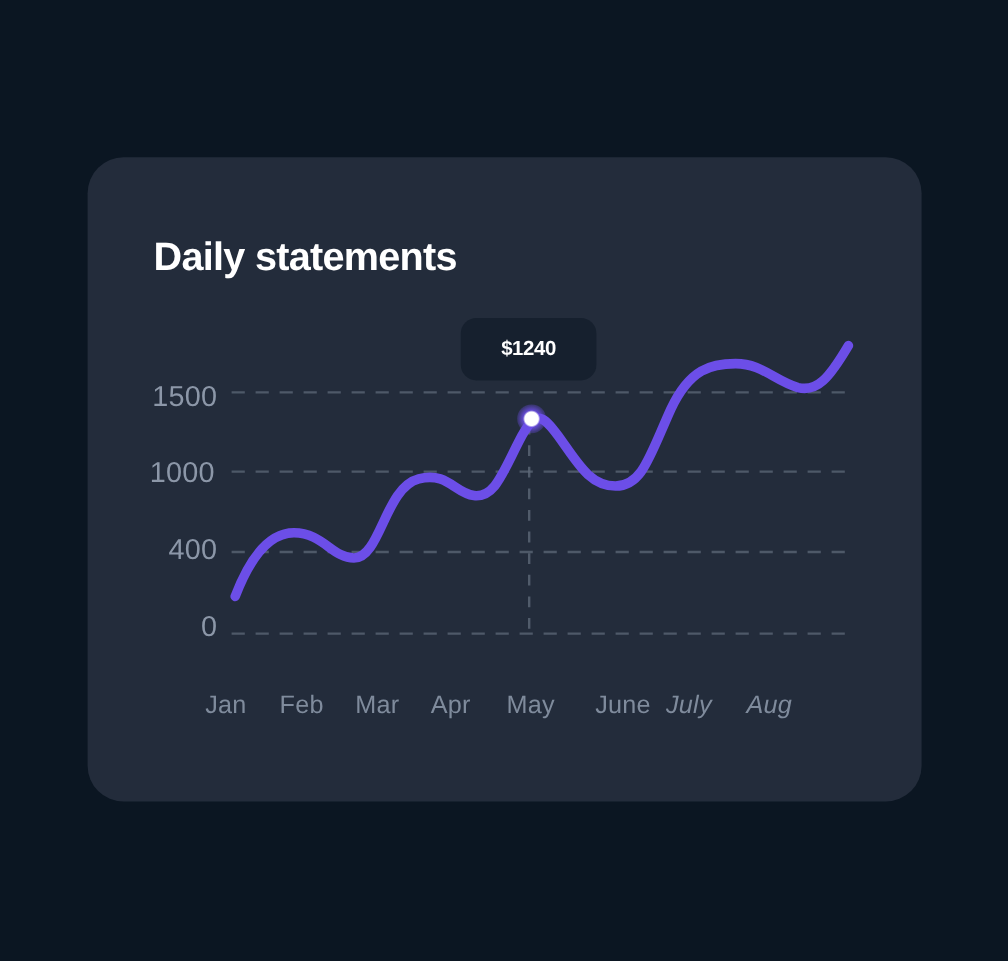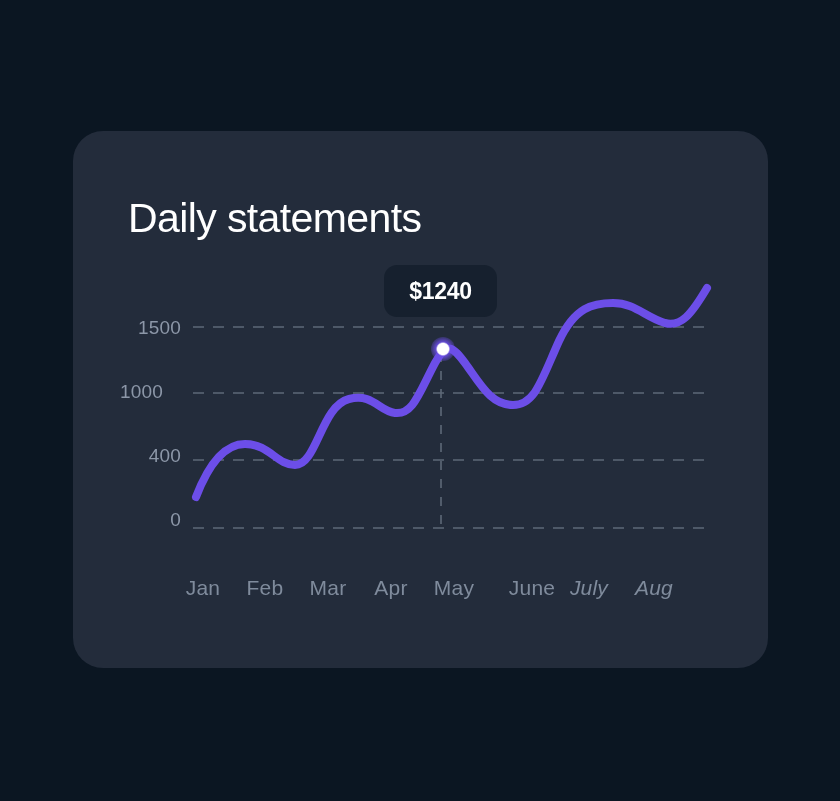--- a/index.html
+++ b/index.html
@@ -29,22 +29,22 @@
     height: 537px;
     background: #232c3b;
     border-radius: 30px;
   }
 
   
   .card-title {
     position: absolute;
     left: 55px;
     top: 64px;
-    font-size: 41px;
-    font-weight: 400;
+    font-size: 33px;
+    font-weight: 700;
     letter-spacing: -0.6px;
     color: #ffffff;
     white-space: nowrap;
   }
 
   
   .chart {
     position: absolute;
     left: 0;
     top: 0;
@@ -55,50 +55,49 @@
     position: absolute;
     left: 0;
     top: 0;
     display: block;
   }
 
   
   .y-label {
     position: absolute;
     text-align: right;
-    font-size: 19px;
+    font-size: 24px;
     color: #8c97a8;
     letter-spacing: 0.2px;
     white-space: nowrap;
   }
   .x-label {
     position: absolute;
     top: 445px;
-    text-align: center;
     font-size: 21px;
     color: #7f8b9c;
     letter-spacing: 0.2px;
     white-space: nowrap;
   }
 
   
   .tooltip {
     position: absolute;
     left: 311px;
     top: 134px;
     width: 113px;
     height: 52px;
     background: #16202e;
     border-radius: 13px;
     display: flex;
     align-items: center;
     justify-content: center;
   }
   .tooltip-value {
-    font-size: 23px;
+    font-size: 17px;
     font-weight: 700;
     color: #ffffff;
     letter-spacing: -0.3px;
   }
 
   
   .marker {
     position: absolute;
     left: 358px;
     top: 206px;
@@ -142,21 +141,21 @@
                  C 340 284, 346 262, 362 232
                  C 374 210, 380 216, 392 232
                  C 408 254, 418 274, 440 274
                  C 462 274, 468 250, 486 210
                  C 502 176, 520 172, 540 172
                  C 562 172, 572 186, 592 192
                  C 608 196, 618 184, 634 157" fill="none" stroke="#6c4ee8" stroke-width="8" stroke-linecap="round" stroke-linejoin="round"></path>
       </svg>
 
       <div class="y-label" style="left:30px; top:186px; width:78px;">1500</div>
-      <div class="y-label" style="left:12px; top:250px; width:78px;">1000</div>
+      <div class="y-label" style="left:28px; top:250px; width:78px;">1000</div>
       <div class="y-label" style="left:30px; top:314px; width:78px;">400</div>
       <div class="y-label" style="left:30px; top:378px; width:78px;">0</div>
 
       <div class="x-label" style="left:98px;  width:64px;">Jan</div>
       <div class="x-label" style="left:160px; width:64px;">Feb</div>
       <div class="x-label" style="left:223px; width:64px;">Mar</div>
       <div class="x-label" style="left:286px; width:64px;">Apr</div>
       <div class="x-label" style="left:349px; width:64px;">May</div>
       <div class="x-label" style="left:423px; width:72px;">June</div>
       <div class="x-label" style="left:482px; width:68px;font-style:italic;">July</div>

